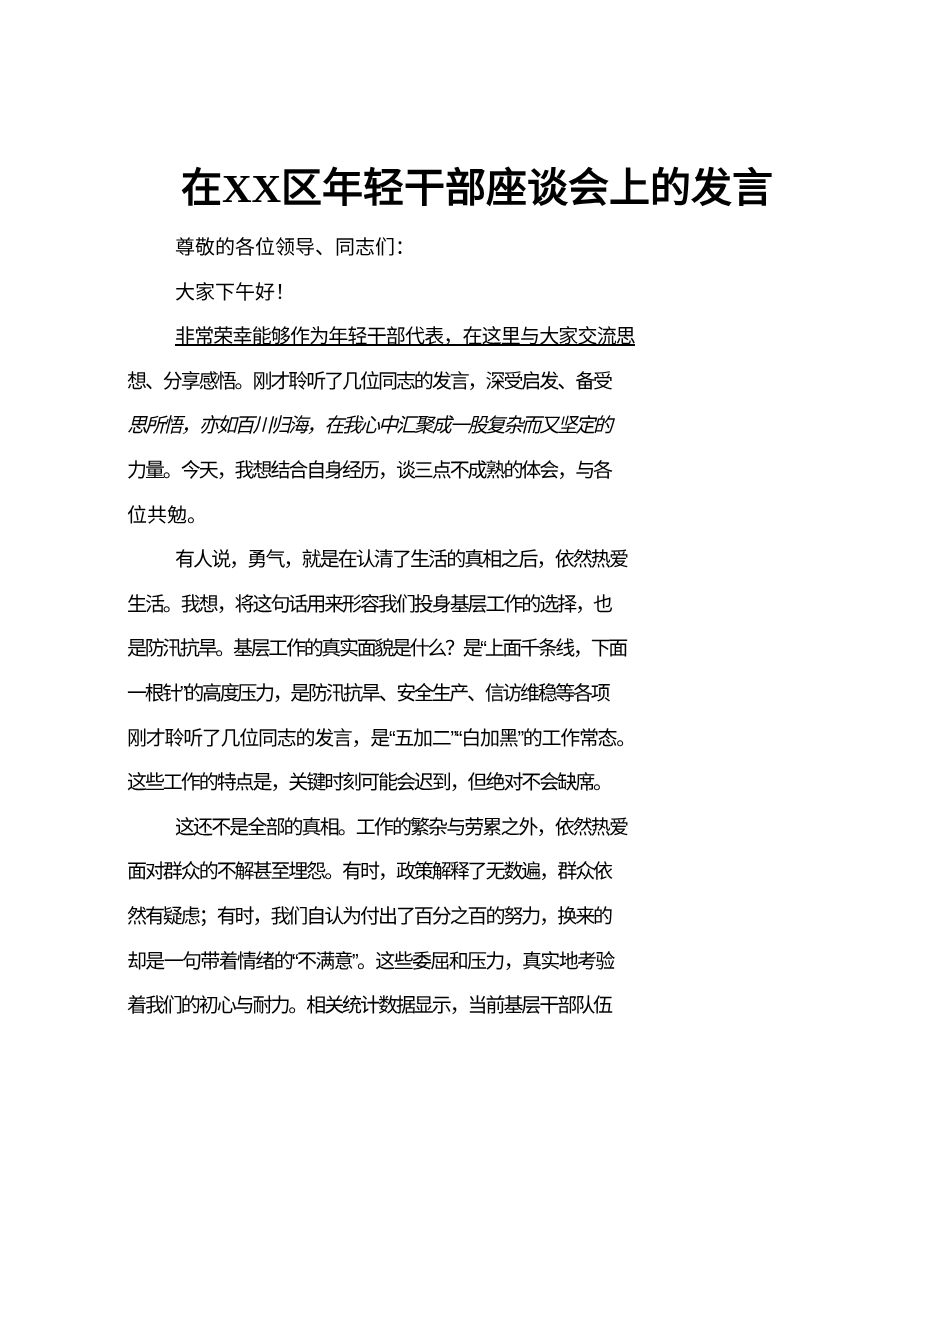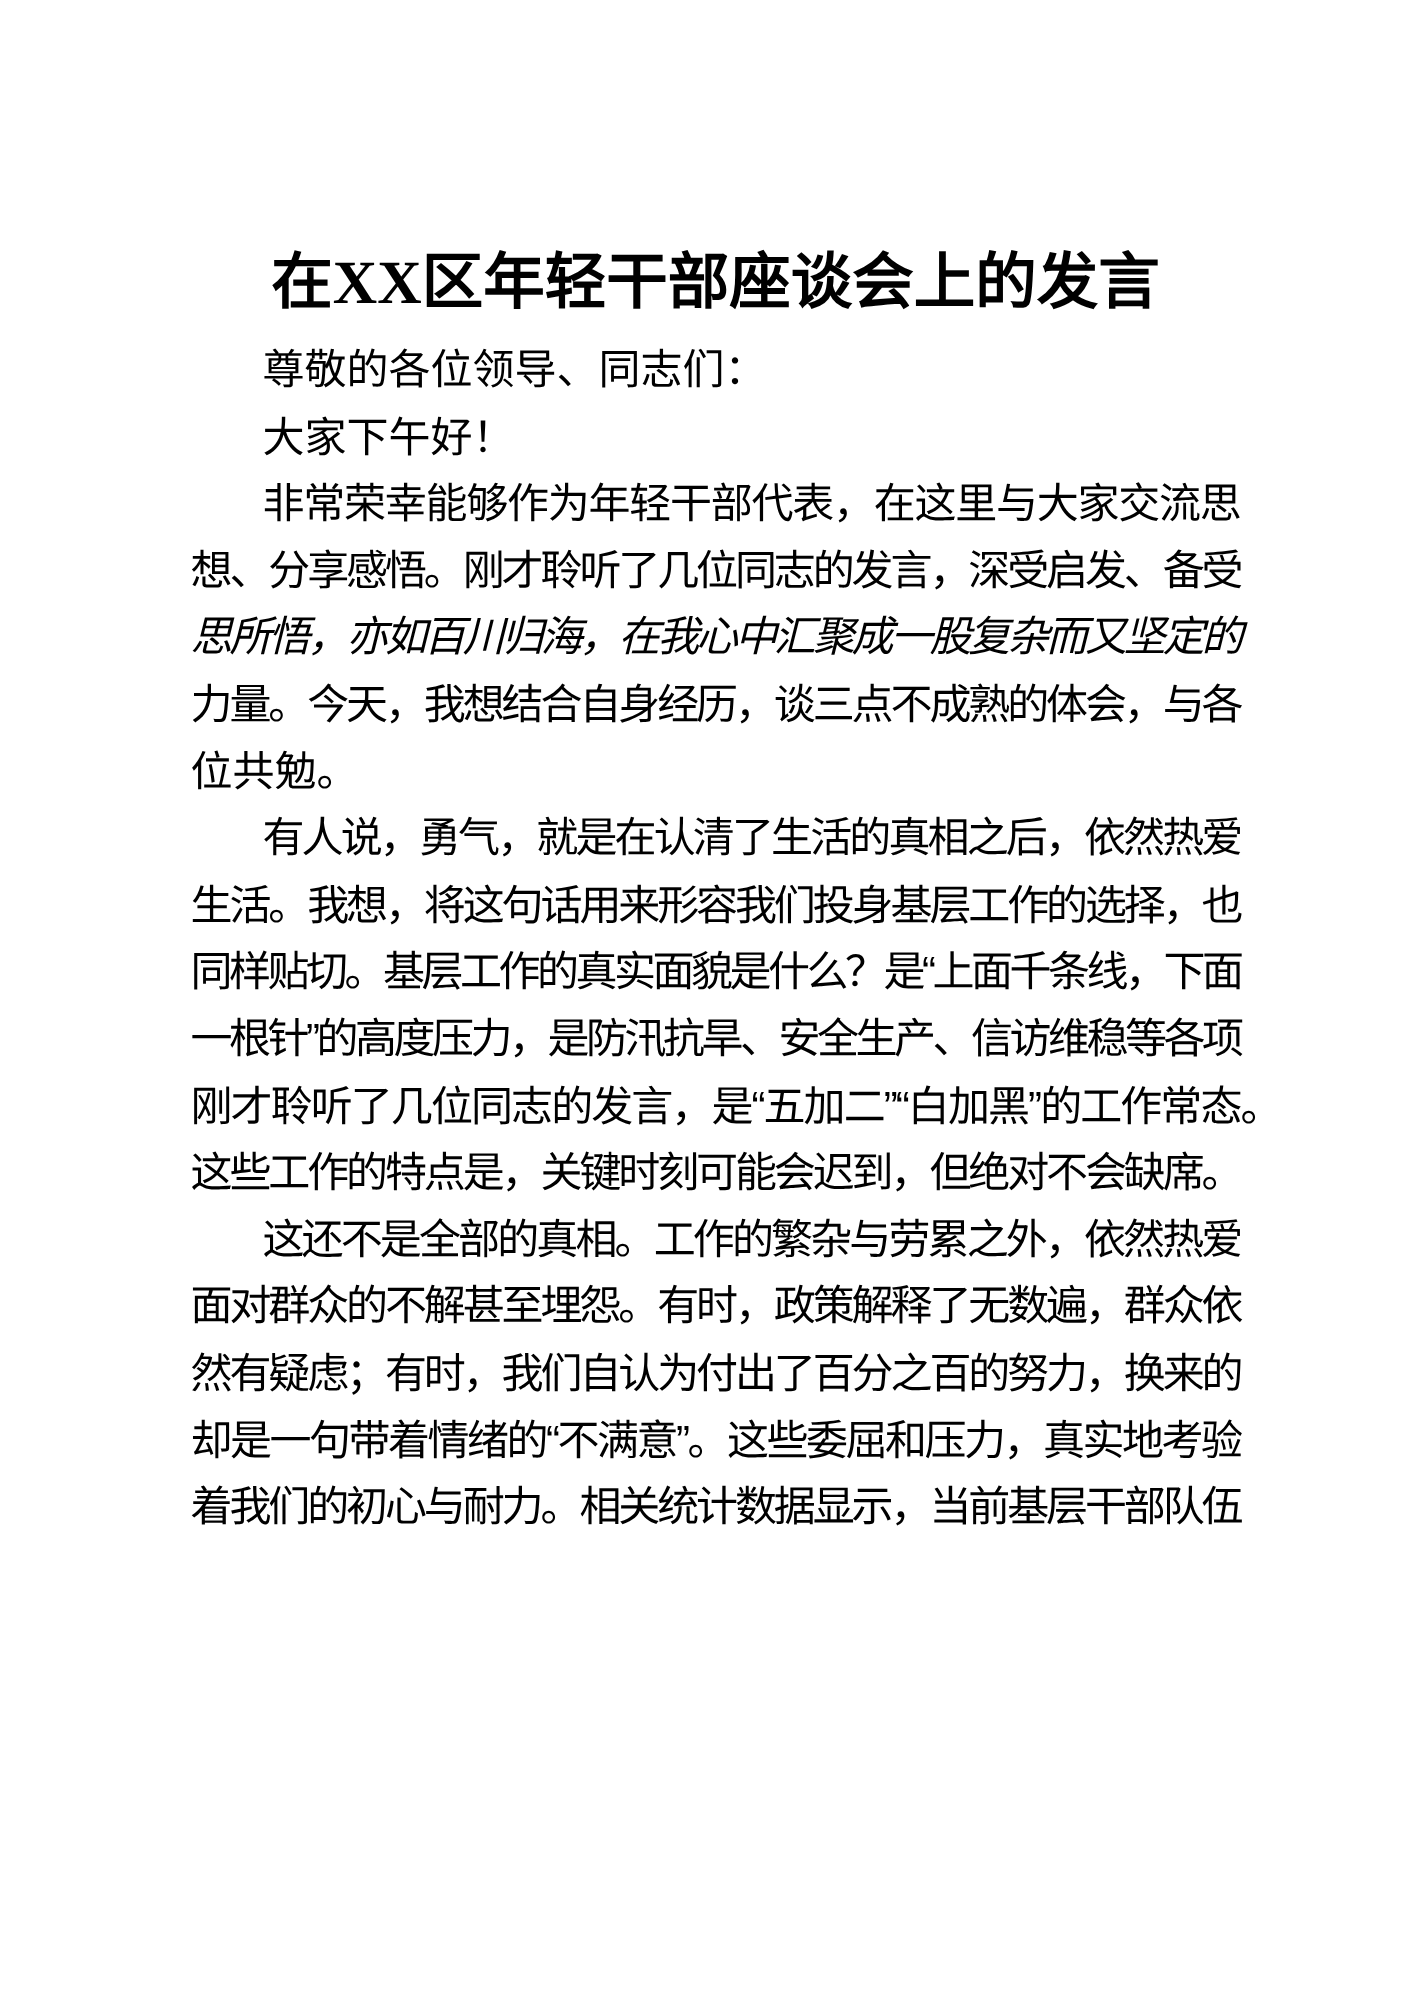--- a/index.html
+++ b/index.html
@@ -24,21 +24,21 @@
     font-family: "Liberation Serif", "DejaVu Serif", serif;
     font-weight: bold;
     font-size: 41px;
     line-height: 48px;
     text-align: center;
     margin: 0 0 13px 0;
     white-space: nowrap;
   }
   .doc-body {
     font-family: "Liberation Sans", "DejaVu Sans", sans-serif;
-    font-size: 28px;
+    font-size: 20px;
     width: 700px;
   }
   .para { margin: 0; }
   .line {
     height: 44.6px;
     line-height: 44.6px;
     white-space: nowrap;
     overflow: visible;
   }
   .line .inner {
@@ -53,30 +53,30 @@
 <div class="page">
   <h1 class="doc-title">在XX区年轻干部座谈会上的发言</h1>
   <div class="doc-body">
       <div class="para salutation">
         <div class="line indent"><span class="inner">尊敬的各位领导、同志们：</span></div>
       </div>
       <div class="para greeting">
         <div class="line indent"><span class="inner">大家下午好！</span></div>
       </div>
       <div class="para body">
-        <div class="line indent fill"><span class="inner" style="letter-spacing: -0.833984px;">非常荣幸能够作为年轻干部代表，在这里与大家交流思</span></div>
+        <div class="line indent fill"><span class="inner" style="letter-spacing: -0.833984px; text-decoration: underline;">非常荣幸能够作为年轻干部代表，在这里与大家交流思</span></div>
         <div class="line fill"><span class="inner" style="letter-spacing: -2.07465px;">想、分享感悟。刚才聆听了几位同志的发言，深受启发、备受</span></div>
         <div class="line fill"><span class="inner" style="letter-spacing: -2.07465px; font-style: italic;">思所悟，亦如百川归海，在我心中汇聚成一股复杂而又坚定的</span></div>
         <div class="line fill"><span class="inner" style="letter-spacing: -2.07465px;">力量。今天，我想结合自身经历，谈三点不成熟的体会，与各</span></div>
         <div class="line"><span class="inner">位共勉。</span></div>
       </div>
       <div class="para body">
         <div class="line indent fill"><span class="inner" style="letter-spacing: -1.92063px;">有人说，勇气，就是在认清了生活的真相之后，依然热爱</span></div>
         <div class="line fill"><span class="inner" style="letter-spacing: -2.07465px;">生活。我想，将这句话用来形容我们投身基层工作的选择，也</span></div>
-        <div class="line fill"><span class="inner" style="letter-spacing: -2.33315px;">同样贴切。基层工作的真实面貌是什么？是“上面千条线，下面</span></div>
+        <div class="line fill"><span class="inner" style="letter-spacing: -2.33315px;">是防汛抗旱。基层工作的真实面貌是什么？是“上面千条线，下面</span></div>
         <div class="line fill"><span class="inner" style="letter-spacing: -2.33315px;">一根针”的高度压力，是防汛抗旱、安全生产、信访维稳等各项</span></div>
         <div class="line fill"><span class="inner" style="letter-spacing: -1.28664px;">刚才聆听了几位同志的发言，是“五加二”“白加黑”的工作常态。</span></div>
         <div class="line fill"><span class="inner" style="letter-spacing: -2.07465px;">这些工作的特点是，关键时刻可能会迟到，但绝对不会缺席。</span></div>
       </div>
       <div class="para body">
         <div class="line indent fill"><span class="inner" style="letter-spacing: -1.92063px;">这还不是全部的真相。工作的繁杂与劳累之外，依然热爱</span></div>
         <div class="line fill"><span class="inner" style="letter-spacing: -2.07465px;">面对群众的不解甚至埋怨。有时，政策解释了无数遍，群众依</span></div>
         <div class="line fill"><span class="inner" style="letter-spacing: -2.07465px;">然有疑虑；有时，我们自认为付出了百分之百的努力，换来的</span></div>
         <div class="line fill"><span class="inner" style="letter-spacing: -1.66629px;">却是一句带着情绪的“不满意”。这些委屈和压力，真实地考验</span></div>
         <div class="line fill"><span class="inner" style="letter-spacing: -2.07465px;">着我们的初心与耐力。相关统计数据显示，当前基层干部队伍</span></div>

